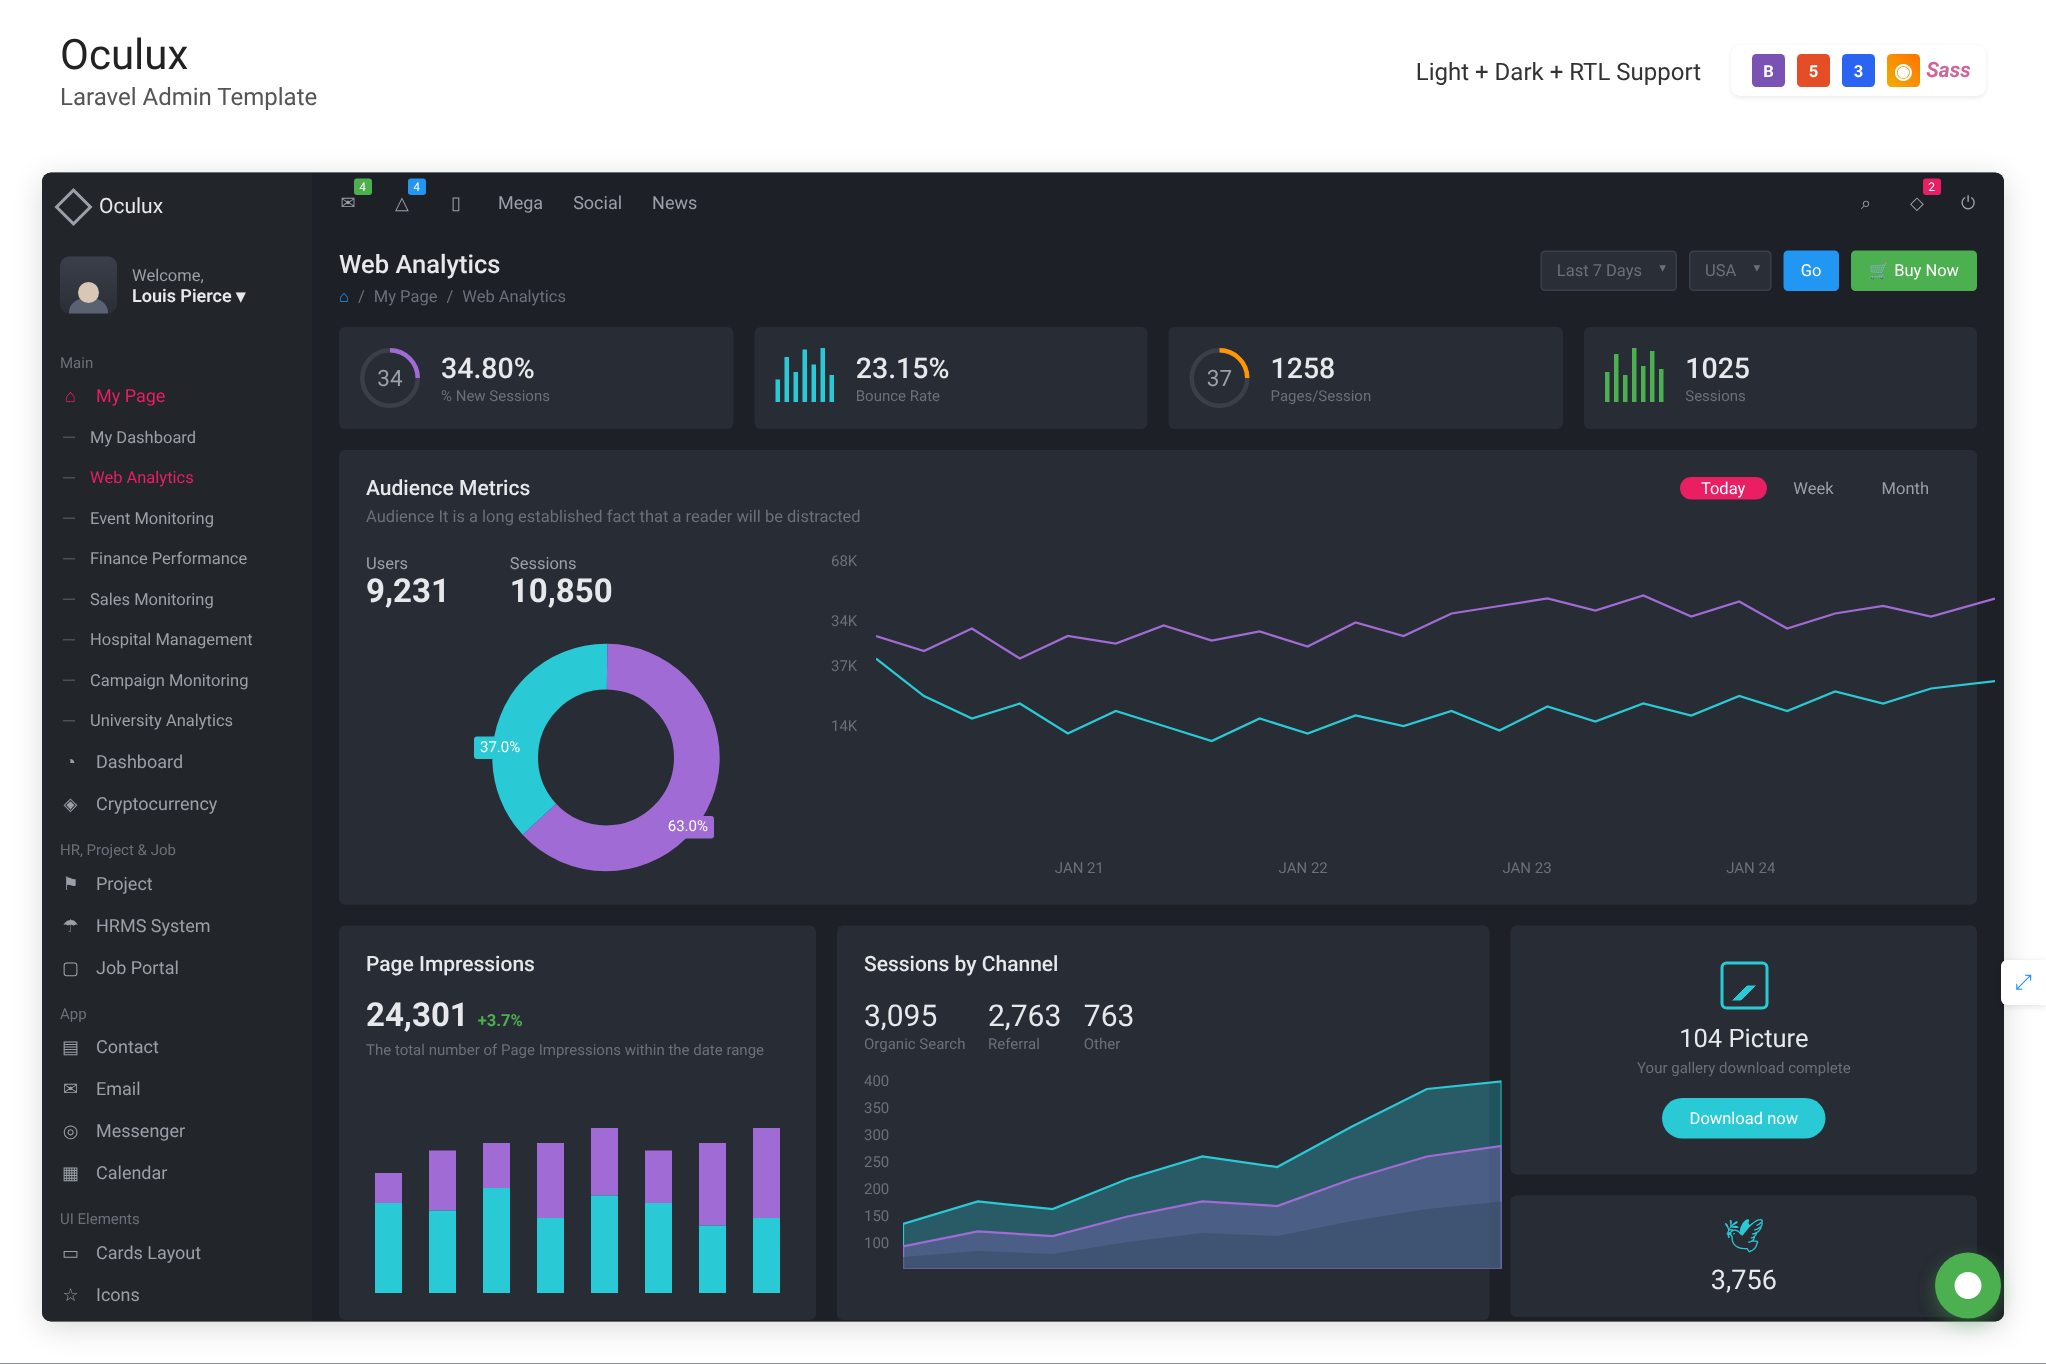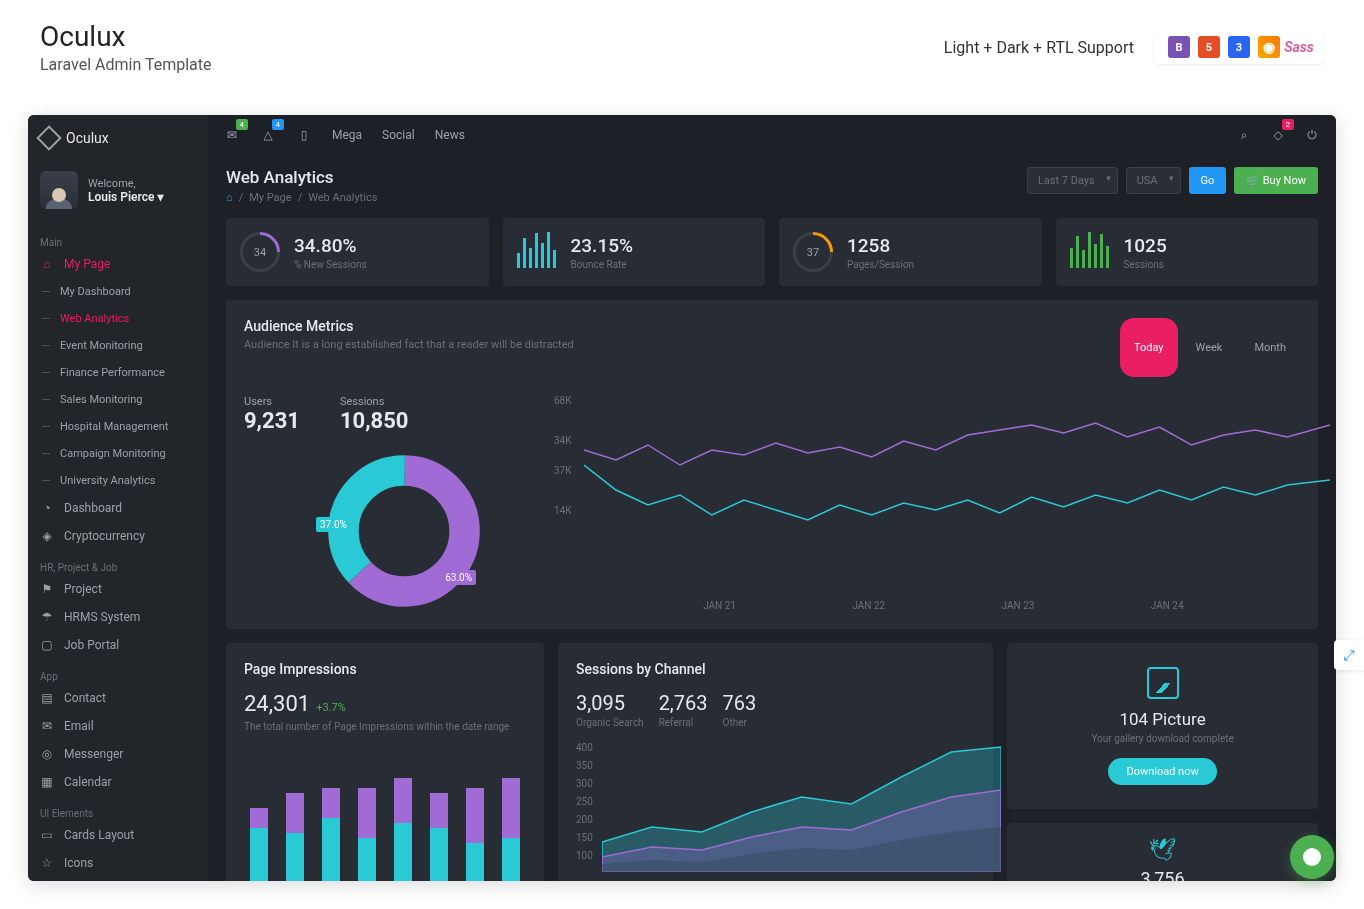--- a/index.html
+++ b/index.html
@@ -46,46 +46,46 @@
 .sel{background:#2a2e36;border:1px solid #3a3f4a;color:#6b7078;font-size:11px;padding:6px 22px 6px 10px;border-radius:3px;position:relative}
 .sel::after{content:"▾";position:absolute;right:6px;top:5px;font-size:9px}
 .btn{padding:6px 12px;border-radius:3px;font-size:11px;color:#fff;cursor:pointer;border:none}
 .btn-go{background:#2196f3}.btn-buy{background:#4caf50}
 .stats{display:grid;grid-template-columns:repeat(4,1fr);gap:14px;margin-bottom:14px}
 .stat-card{background:#282c34;border-radius:4px;padding:14px;display:flex;align-items:center;gap:14px}
 .stat-vis{width:40px;height:40px;flex-shrink:0}
 .ring{width:40px;height:40px;border-radius:50%;border:3px solid #3a3f4a;position:relative}
 .ring::after{content:"";position:absolute;inset:-3px;border-radius:50%;border:3px solid transparent;border-top-color:#a06bd4;transform:rotate(45deg)}
 .ring.orange::after{border-top-color:#ff9800}
-.ring-label{position:absolute;inset:0;display:flex;align-items:center;justify-content:center;font-size:11px;color:#9ba0a8}
+.ring-label{position:absolute;inset:0;display:flex;align-items:center;justify-content:center;font-size:15px;color:#9ba0a8}
 .bars-mini{display:flex;align-items:flex-end;gap:3px;height:36px}
 .bars-mini span{width:4px;background:#2ac9d6}
 .bars-mini.green span{background:#4caf50}
 .stat-val{font-size:19px;color:#e6e8eb;font-weight:500}
 .stat-lbl{font-size:10px;color:#6b7078;margin-top:2px}
 .card{background:#282c34;border-radius:4px;padding:18px}
 .card-title{font-size:14px;color:#e6e8eb;font-weight:500}
 .card-sub{font-size:11px;color:#6b7078;margin-top:4px}
 .audience{margin-bottom:14px}
 .aud-head{display:flex;justify-content:space-between;align-items:flex-start}
 .time-tabs{display:flex;gap:4px;font-size:11px}
-.time-tab{padding:23px 14px;color:#9ba0a8;border-radius:14px;cursor:pointer}
+.time-tab{padding:1px 14px;color:#9ba0a8;border-radius:14px;cursor:pointer}
 .time-tab.active{background:#e91e63;color:#fff}
 .aud-body{display:flex;gap:30px;margin-top:18px}
 .aud-left{width:280px}
 .aud-nums{display:flex;gap:40px;margin-bottom:18px}
 .aud-num-lbl{font-size:11px;color:#9ba0a8}
 .aud-num-val{font-size:22px;color:#e6e8eb;font-weight:700}
 .donut-wrap{position:relative;width:160px;height:160px;margin-left:80px}
 .donut-label{position:absolute;font-size:10px;color:#fff;padding:2px 4px;border-radius:2px}
 .aud-chart{flex:1;position:relative}
 .chart-ylabel{position:absolute;font-size:10px;color:#6b7078}
 .chart-xlabel{position:absolute;font-size:10px;color:#6b7078;bottom:0}
 .bottom-grid{display:grid;grid-template-columns:1fr 1.4fr 1fr;gap:14px}
-.pi-val{font-size:22px;color:#e6e8eb;font-weight:400;margin-top:14px}
+.pi-val{font-size:22px;color:#e6e8eb;font-weight:700;margin-top:14px}
 .pi-delta{font-size:11px;color:#4caf50;margin-left:6px}
 .pi-desc{font-size:10px;color:#6b7078;margin-top:4px;line-height:1.4}
 .pi-bars{display:flex;align-items:flex-end;gap:18px;height:130px;margin-top:24px;padding:0 6px}
 .pi-bar{width:18px;display:flex;flex-direction:column}
 .pi-bar .top{background:#a06bd4}
 .pi-bar .bot{background:#2ac9d6}
 .sess-nums{display:flex;gap:15px;margin-top:14px}
 .sess-num .v{font-size:20px;color:#e6e8eb}
 .sess-num .l{font-size:10px;color:#6b7078;margin-top:2px}
 .sess-chart{position:relative;height:130px;margin-top:14px}

